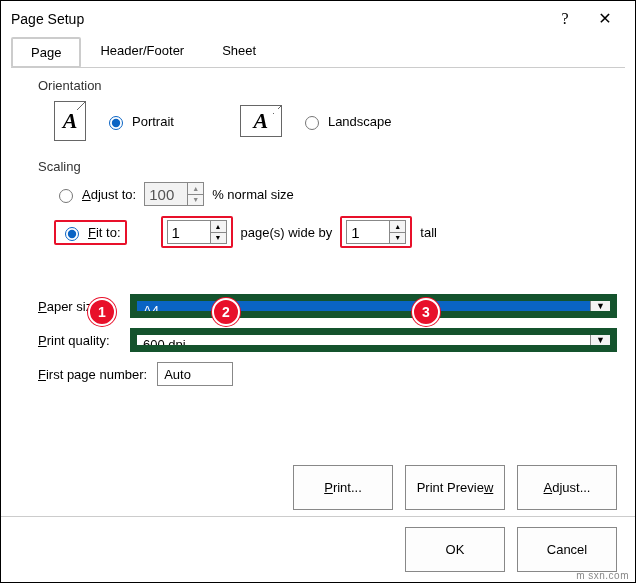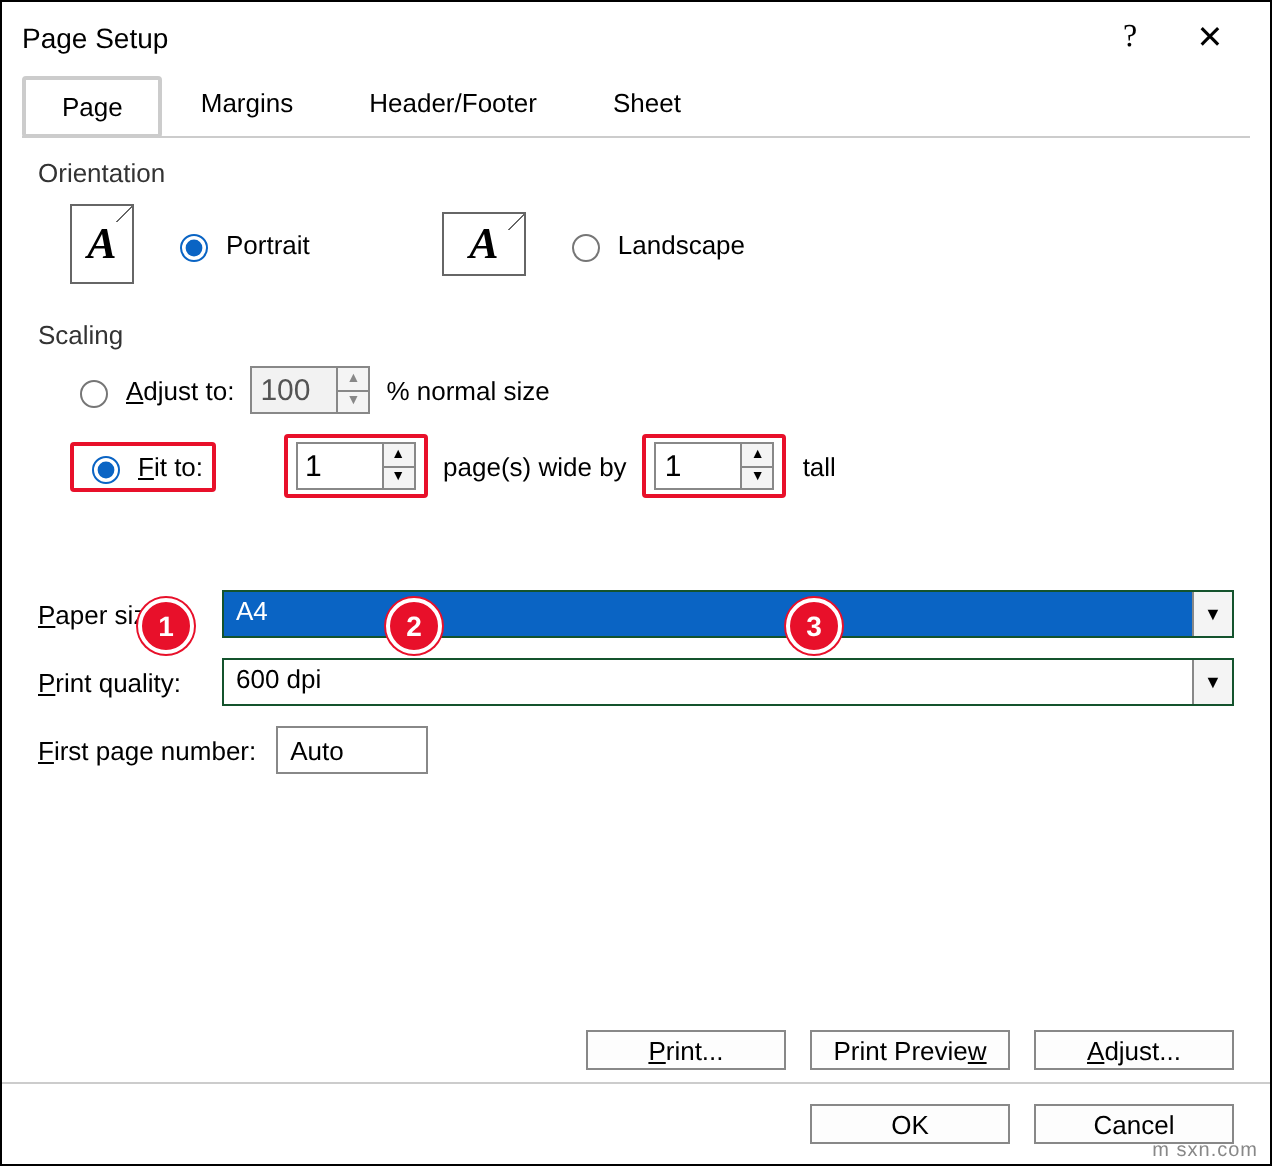--- a/index.html
+++ b/index.html
@@ -6,21 +6,21 @@
   body { margin: 0; background: #fff; width: 636px; height: 583px; position: relative; }
   .dialog { width: 636px; height: 583px; border: 1px solid #000; background: #fff; display: flex; flex-direction: column; }
   .titlebar { display: flex; align-items: center; padding: 8px 10px 6px 10px; }
   .titlebar .title { flex: 1; font-size: 14px; }
   .titlebar .btn { width: 40px; text-align: center; font-size: 16px; cursor: default; }
   .titlebar .help { font-family: serif; }
   .tabs { display: flex; border-bottom: 1px solid #ccc; margin: 2px 10px 0 10px; }
   .tab { padding: 6px 18px; border: 1px solid transparent; border-bottom: none; cursor: default; }
   .tab.active { border-color: #ccc; background: #fff; position: relative; top: 1px; }
   .redbox { border: 2px solid #e8102a; border-radius: 2px; }
-  .content { flex: 1; padding: 6px 18px 0 18px; }
+  .content { flex: 1; padding: 6px 18px 0 18px; margin-left: 19px; }
   fieldset.plain { border: none; margin: 0 0 14px 0; padding: 0; }
   .group-label { color: #333; margin: 4px 0 8px 0; display: block; }
   .orient-row { display: flex; align-items: center; gap: 18px; padding-left: 16px; }
   .page-icon { width: 36px; height: 40px; border: 1px solid #666; background: #fff; display: flex; align-items: center; justify-content: center; font-family: serif; font-size: 22px; font-style: italic; font-weight: bold; position: relative; }
   .page-icon.portrait { width: 32px; height: 40px; }
   .page-icon.landscape { width: 42px; height: 32px; }
   .page-icon::after { content:''; position:absolute; top:0; right:0; width:8px; height:8px; background:linear-gradient(135deg,#fff 0 50%,#666 50% 55%,#fff 55%); }
   .radio-row { display: flex; align-items: center; gap: 6px; }
   input[type=radio] { width: 14px; height: 14px; accent-color: #0a64c4; }
   .scaling-block { padding-left: 16px; display: flex; flex-direction: column; gap: 10px; }
@@ -29,46 +29,45 @@
   .spin.disabled { background: #f2f2f2; color: #888; }
   .spin input { border: none; width: 42px; padding: 0 4px; text-align: left; font-size: 15px; background: transparent; outline: none; }
   .spin .arrows { display: flex; flex-direction: column; width: 16px; border-left: 1px solid #888; }
   .spin .arrows div { flex:1; display:flex; align-items:center; justify-content:center; font-size:7px; line-height:1; cursor:default; background:#f4f4f4;}
   .spin .arrows div:first-child { border-bottom:1px solid #888; }
   .fit-red { border: 2px solid #e8102a; border-radius: 2px; padding: 2px 4px; }
   .callout { position: absolute; width: 28px; height: 28px; border-radius: 50%; background: #e8102a; color: #fff; font-weight: bold; display:flex; align-items:center; justify-content:center; font-size: 14px; border:2px solid #fff; box-shadow:0 0 0 1px #e8102a; }
   .field-row { display: flex; align-items: center; gap: 6px; margin: 4px 0 10px 0; }
   .field-row .lbl { width: 86px; }
   .field-row.pq .lbl { width: 86px; }
-  .combo { flex:1; display:flex; border:1px solid #14532d; height:24px; }
+  .combo { flex:1; display:flex; border:7px solid #14532d; height:24px; }
   .combo .val { flex:1; padding: 2px 6px; overflow:hidden; white-space:nowrap; }
   .combo.selected .val { background:#0a64c4; color:#fff; }
   .combo .drop { width:20px; border-left:1px solid #888; display:flex; align-items:center; justify-content:center; background:#f4f4f4; font-size:9px;}
   .first-row { display:flex; align-items:center; gap:10px; margin-top:2px;}
   .txt { border:1px solid #888; height:24px; padding:2px 6px; width:76px; }
   .btn-row { display:flex; justify-content:flex-end; gap:12px; padding: 0 18px 6px 0; }
-  .btn-row button, .footer button { min-width:100px; height:20px; border:1px solid #888; background:#fdfdfd; cursor:default; }
+  .btn-row button, .footer button { min-width:100px; height:45px; border:1px solid #888; background:#fdfdfd; cursor:default; }
   .footer { border-top:1px solid #ccc; padding:10px 18px; display:flex; justify-content:flex-end; gap:12px; background:#fff;}
   .underline-first::first-letter { text-decoration: underline; }
   .watermark { position:absolute; right:7px; bottom:2px; font-size:10px; color:#888; letter-spacing:0.5px;}
 </style>
 </head>
 <body>
 
 <div class="dialog">
 
   <div class="titlebar">
     <span class="title">Page Setup</span>
     <span class="btn help">?</span>
     <span class="btn">✕</span>
   </div>
 
   <div class="tabs">
     <div class="tab active redbox"><span>Page</span></div>
-    <div class="tab"><span>Margins</span></div>
     <div class="tab"><span>Header/Footer</span></div>
     <div class="tab"><span>Sheet</span></div>
   </div>
 
   <div class="content" style="position:relative;">
 
     <fieldset class="plain">
       <span class="group-label">Orientation</span>
       <div class="orient-row">
         <div class="page-icon portrait">A</div>

